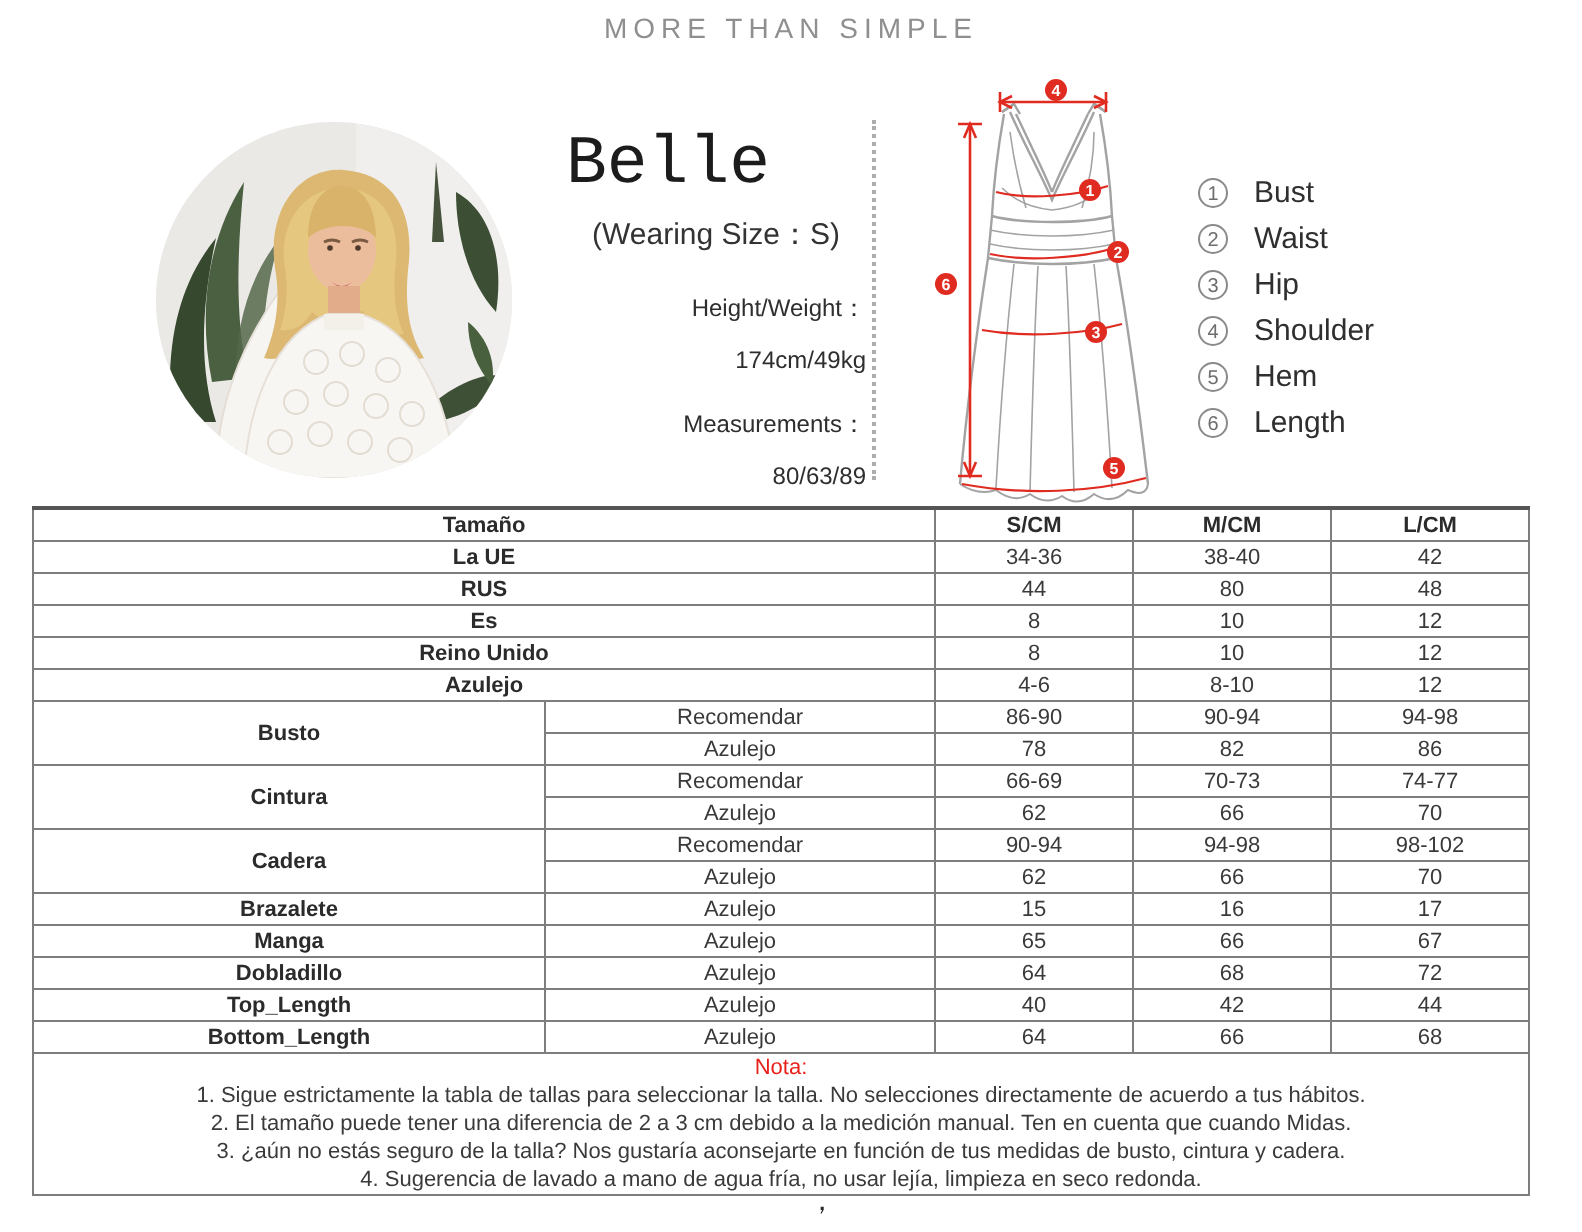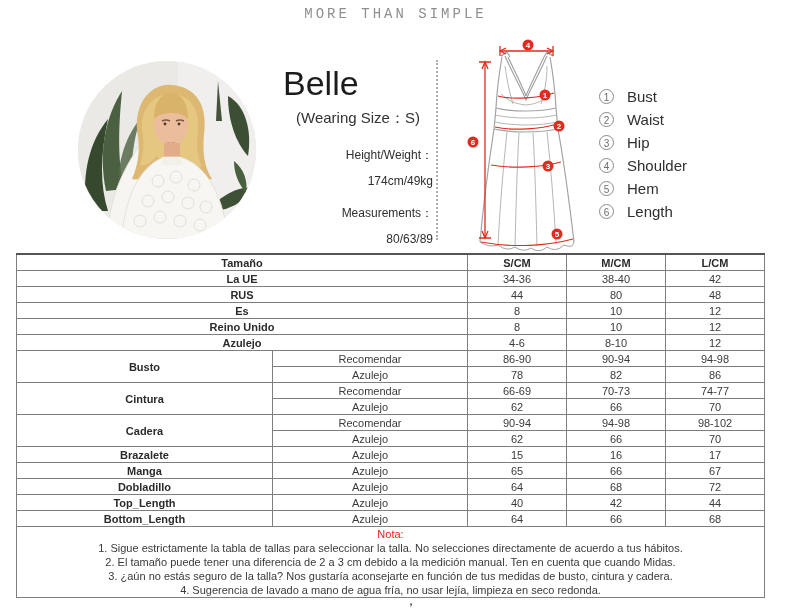--- a/index.html
+++ b/index.html
@@ -1,28 +1,28 @@
 <!DOCTYPE html>
 <html><head>
 <meta charset="utf-8">
 <style>
   html,body{margin:0;padding:0;background:#ffffff;}
   #page{position:relative;width:791px;height:616px;background:#fff;overflow:hidden;
         font-family:"Liberation Sans","DejaVu Sans",sans-serif;}
 
   .brand{position:absolute;top:6px;left:0;width:100%;text-align:center;
-         font-size:14px;letter-spacing:3px;color:#8f8f8f;font-family:Liberation Mono, monospace;}
+         font-size:14px;letter-spacing:3px;color:#8f8f8f;}
 
   
   .photo{position:absolute;left:78px;top:61px;width:178px;height:178px;border-radius:50%;
          overflow:hidden;background:#eceae7;}
 
   
   .model{position:absolute;left:283px;top:64px;width:150px;color:#222;}
-  .model .name{font-family:Liberation Sans, sans-serif;font-size:34px;color:#1c1c1c;}
+  .model .name{font-family:Liberation Mono, monospace;font-size:34px;color:#1c1c1c;}
   .model .wearing{font-size:15px;color:#333;margin-top:6px;text-align:center;}
   .model .line{font-size:12px;color:#2e2e2e;margin-top:10px;line-height:26px;text-align:right;}
 
   .vdots{position:absolute;left:436px;top:60px;height:180px;width:0;
          border-left:2px dotted #adadad;}
 
   .diagram{position:absolute;left:455px;top:36px;}
 
   .legend{position:absolute;left:599px;top:85px;}
   .legend .item{display:flex;align-items:center;height:23px;}

